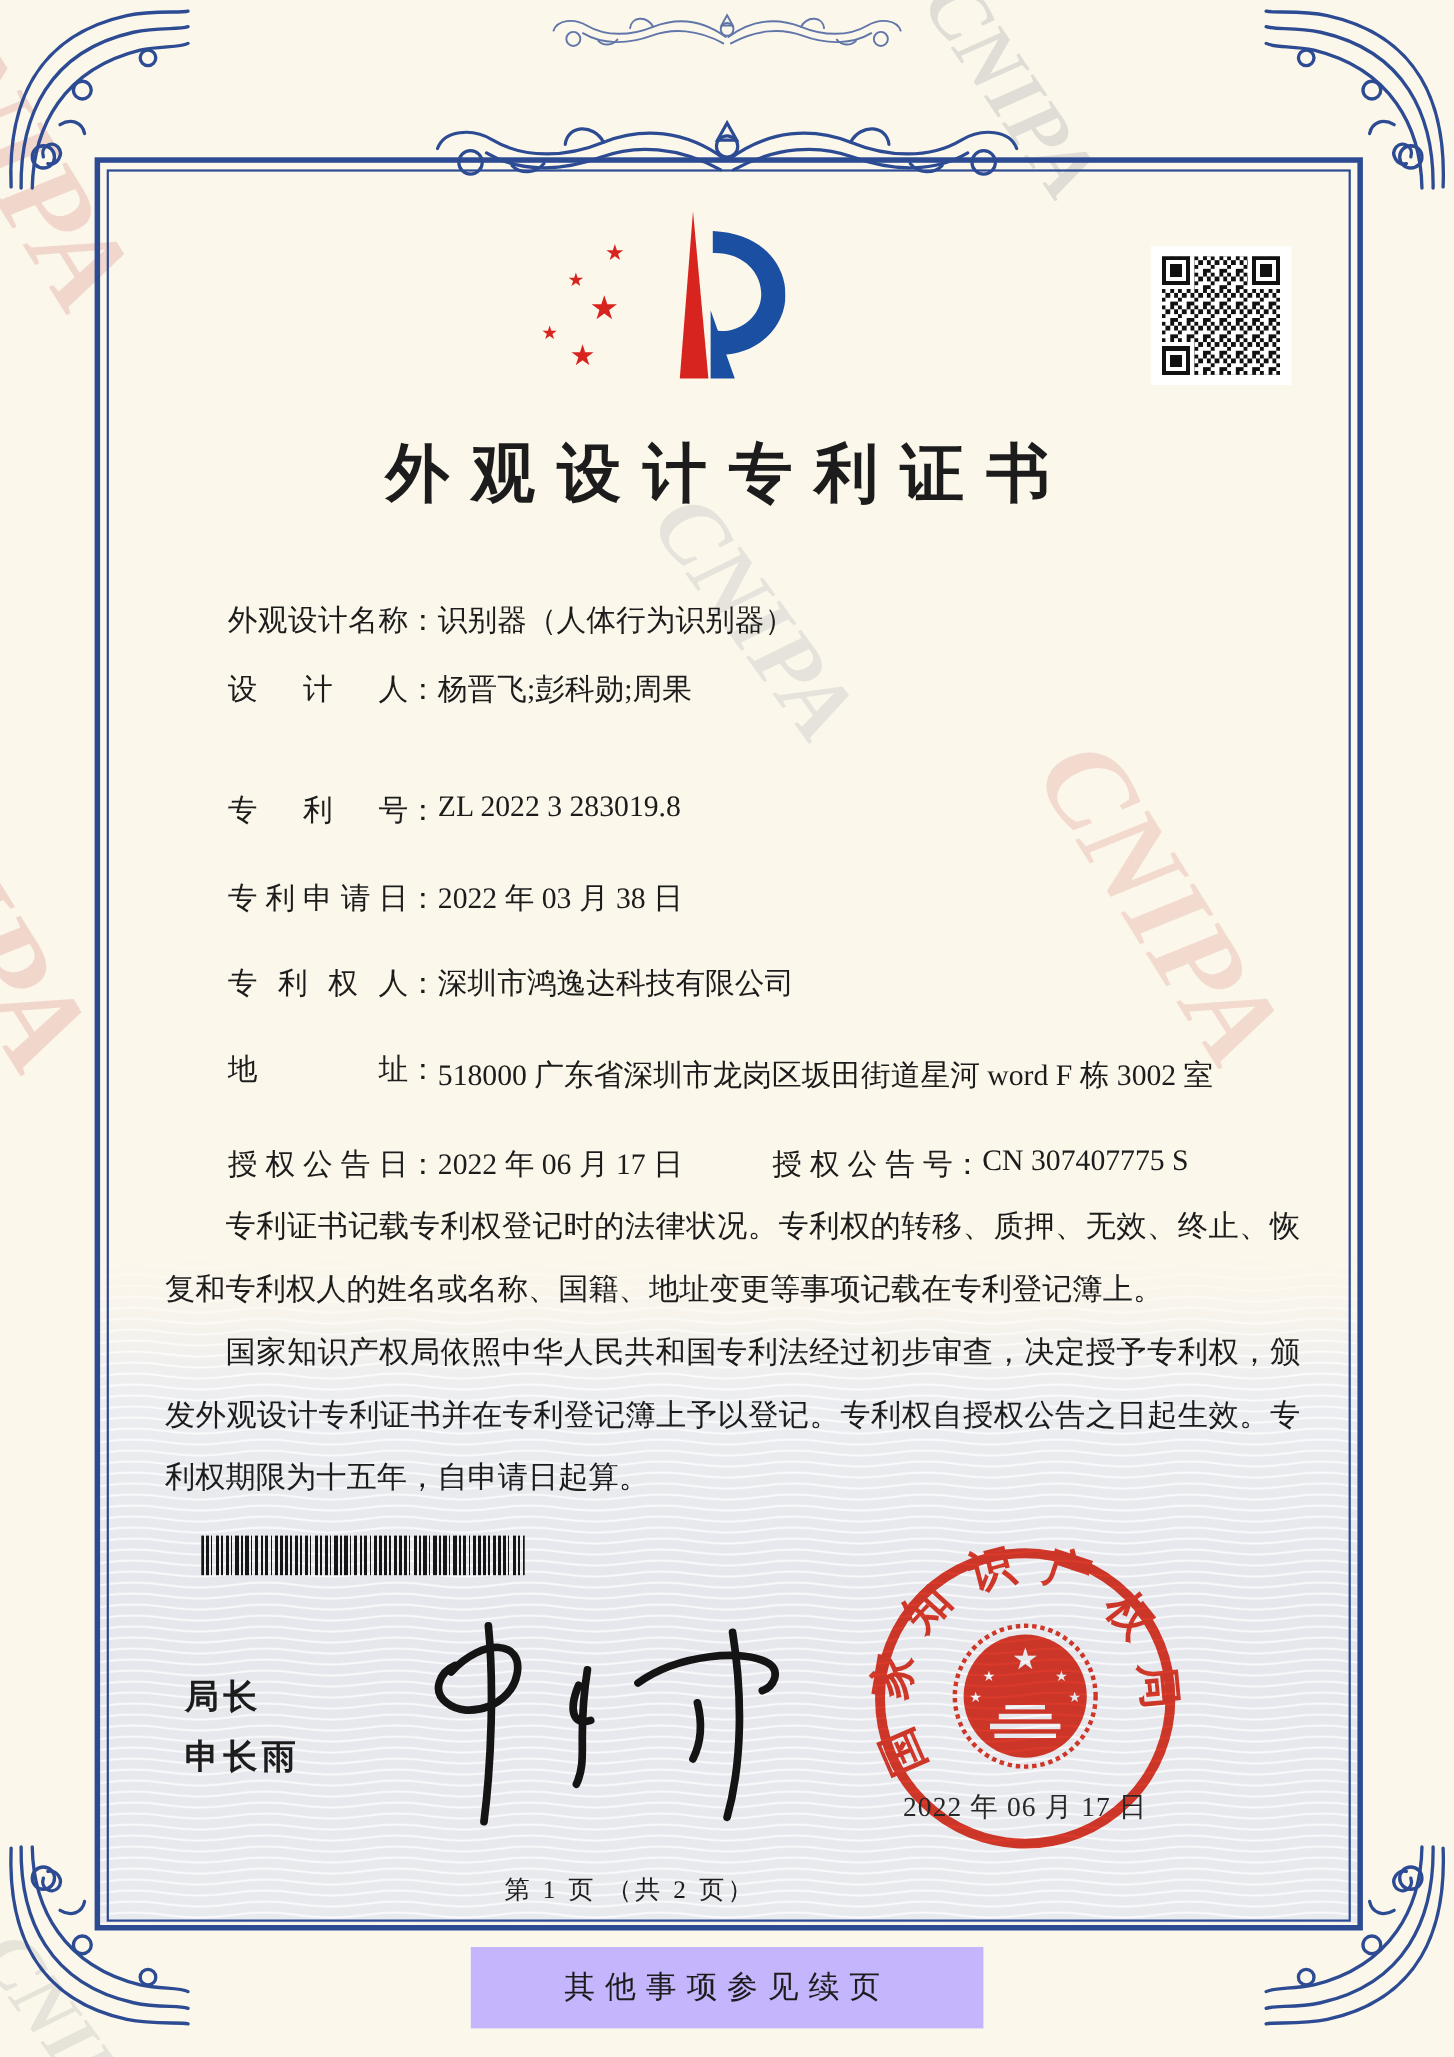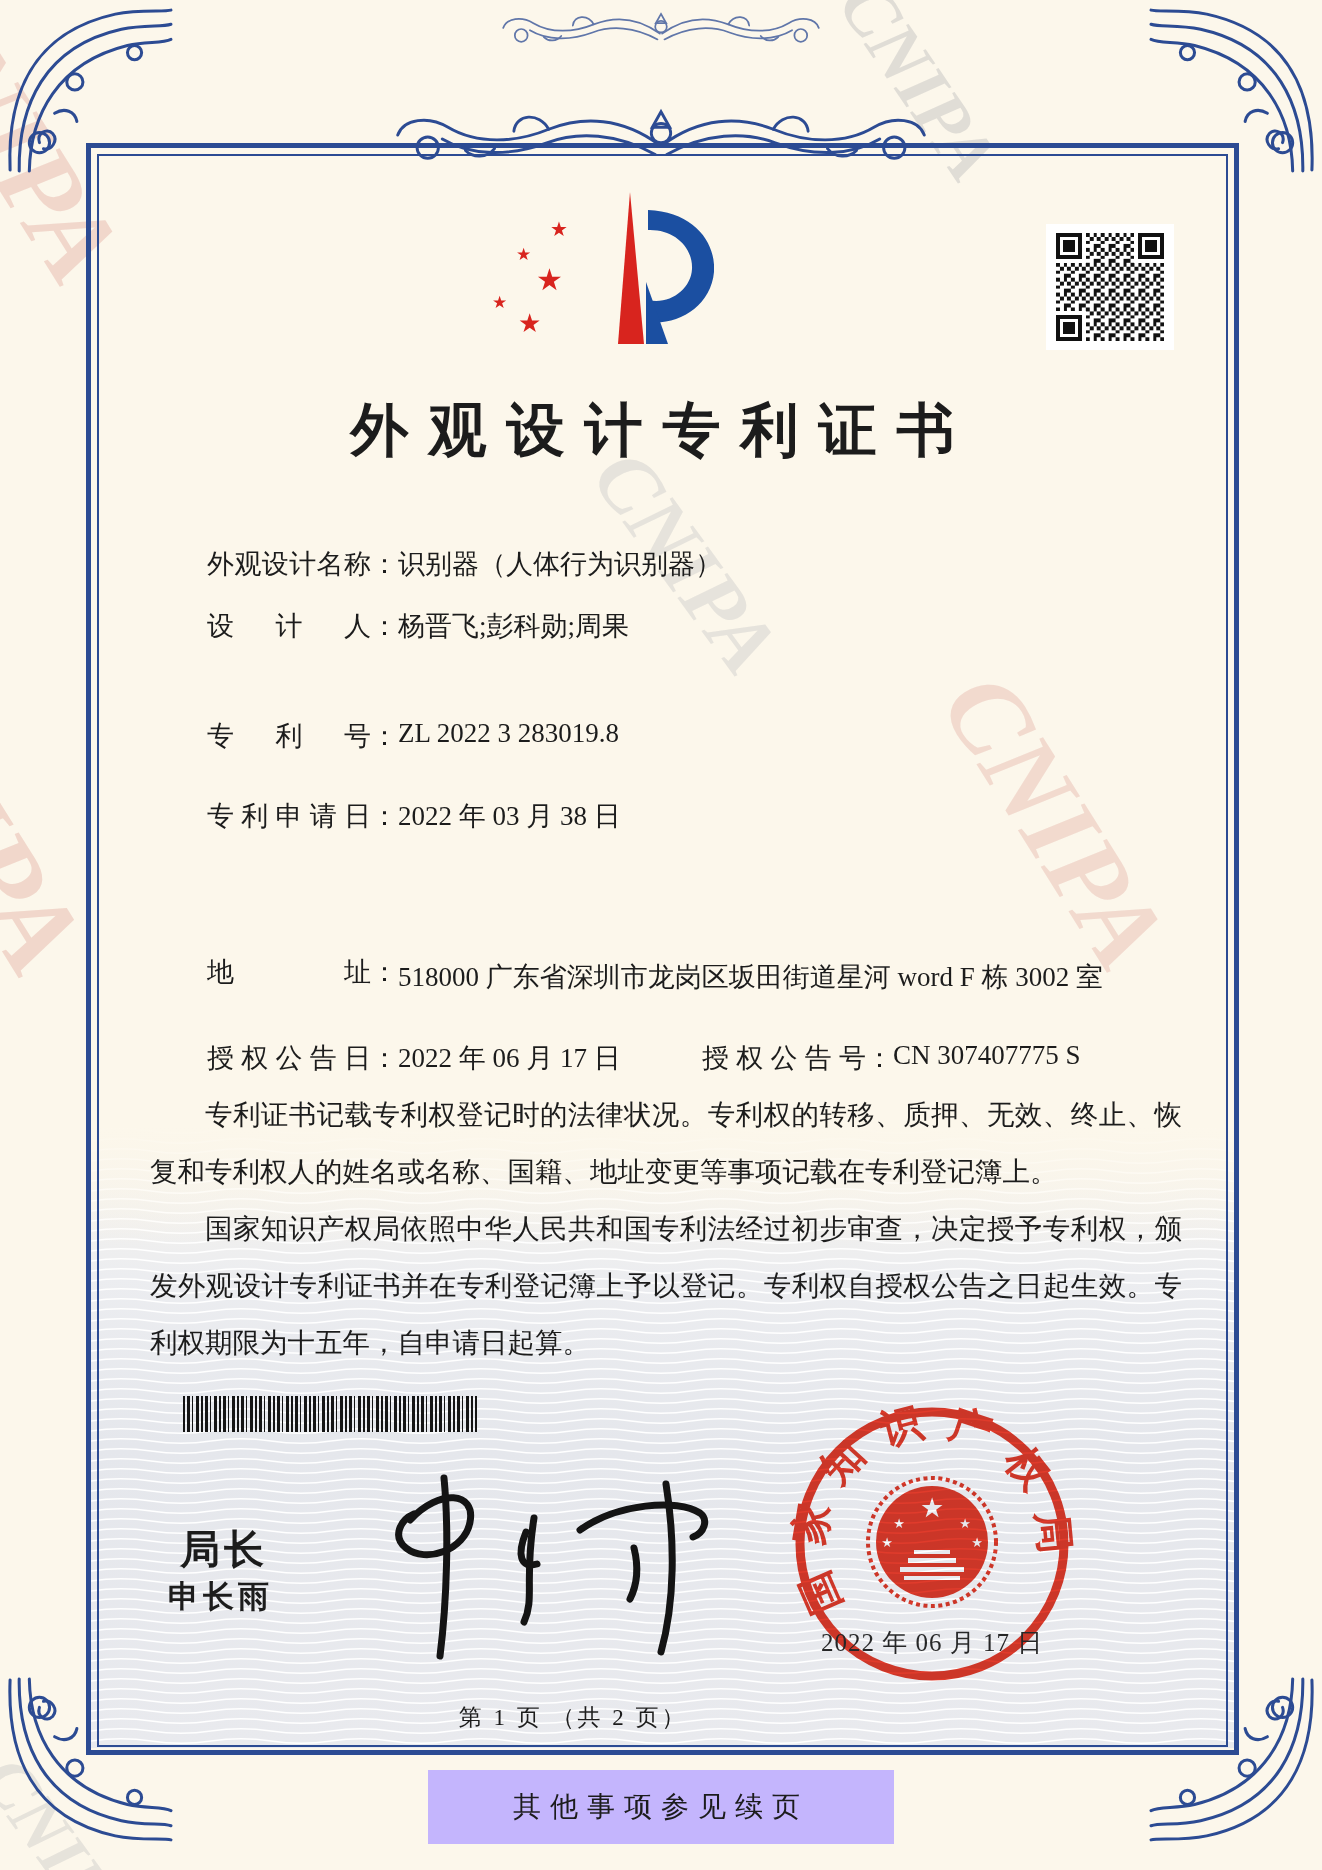--- a/index.html
+++ b/index.html
@@ -58,22 +58,22 @@
   
   .waves{position:absolute; left:91px; top:1126px; width:1143px; height:622px; z-index:1;
     background:linear-gradient(180deg,#faf5ea 0px,#ecedf0 150px,#e5e7ec 320px,#e9eaee 100%);}
   .waves svg{position:absolute; inset:0; width:100%; height:100%;}
   .waves::after{content:""; position:absolute; left:0; top:0; right:0; height:120px;
     background:linear-gradient(180deg,#fcf7eb 0%,rgba(252,247,235,0) 100%);}
   
   .barcode{position:absolute; left:183px; top:1396px; width:294px; height:36px; z-index:5;
     background:repeating-linear-gradient(90deg,#151515 0 2px,transparent 2px 4px,#151515 4px 7px,
       transparent 7px 9px,#151515 9px 10px,transparent 10px 13px,#151515 13px 16px,transparent 16px 18px);}
-  .sig-title{position:absolute; left:168px; top:1522px; font-size:40px; font-weight:600;
-    font-family:"Liberation Sans","DejaVu Sans",sans-serif; letter-spacing:4px; z-index:5;margin-left:12px;}
+  .sig-title{position:absolute; left:168px; top:1522px; font-size:31px; font-weight:600;
+    font-family:"Liberation Sans","DejaVu Sans",sans-serif; letter-spacing:4px; z-index:5;}
   .sig-name{position:absolute; left:168px; top:1576px; font-size:31px; font-weight:600;
     font-family:"Liberation Sans","DejaVu Sans",sans-serif; letter-spacing:4px; z-index:5;}
   .signature{position:absolute; left:348px; top:1470px; width:400px; height:192px; z-index:5;}
   .seal{position:absolute; left:786px; top:1398px; width:292px; height:292px; z-index:6;
     mix-blend-mode:multiply; opacity:.95;}
   
   .page-info{position:absolute; left:86px; top:1702px; width:974px; text-align:center;
     font-size:23px; letter-spacing:3px; z-index:5;}
   .foot-note{position:absolute; left:428px; top:1770px; width:466px; height:74px; background:#c4b5fd;
     text-align:center; line-height:74px; font-size:28px; letter-spacing:9px; z-index:5;}
@@ -211,20 +211,23 @@
   </div>
   <div class="field f-designer">
     <span class="flabel">设计人</span><span class="fcolon">：</span><span class="fvalue">杨晋飞;彭科勋;周果</span>
   </div>
   <div class="field f-patno">
     <span class="flabel">专利号</span><span class="fcolon">：</span><span class="fvalue">ZL 2022 3 283019.8</span>
   </div>
   <div class="field f-filing">
     <span class="flabel">专利申请日</span><span class="fcolon">：</span><span class="fvalue">2022 年 03 月 38 日</span>
   </div>
+  <div class="field f-patentee">
+    <span class="flabel">专利权人</span><span class="fcolon">：</span><span class="fvalue">深圳市鸿逸达科技有限公司</span>
+  </div>
   <div class="field f-addr">
     <span class="flabel">地址</span><span class="fcolon">：</span><span class="fvalue">518000 广东省深圳市龙岗区坂田街道星河 word F 栋 3002 室</span>
   </div>
   <div class="field f-grant">
     <span class="flabel">授权公告日</span><span class="fcolon">：</span><span class="fvalue">2022 年 06 月 17 日</span>
     <span class="f-grant-no">
       <span class="flabel">授权公告号</span><span class="fcolon">：</span><span class="fvalue">CN 307407775 S</span>
     </span>
   </div>
 

